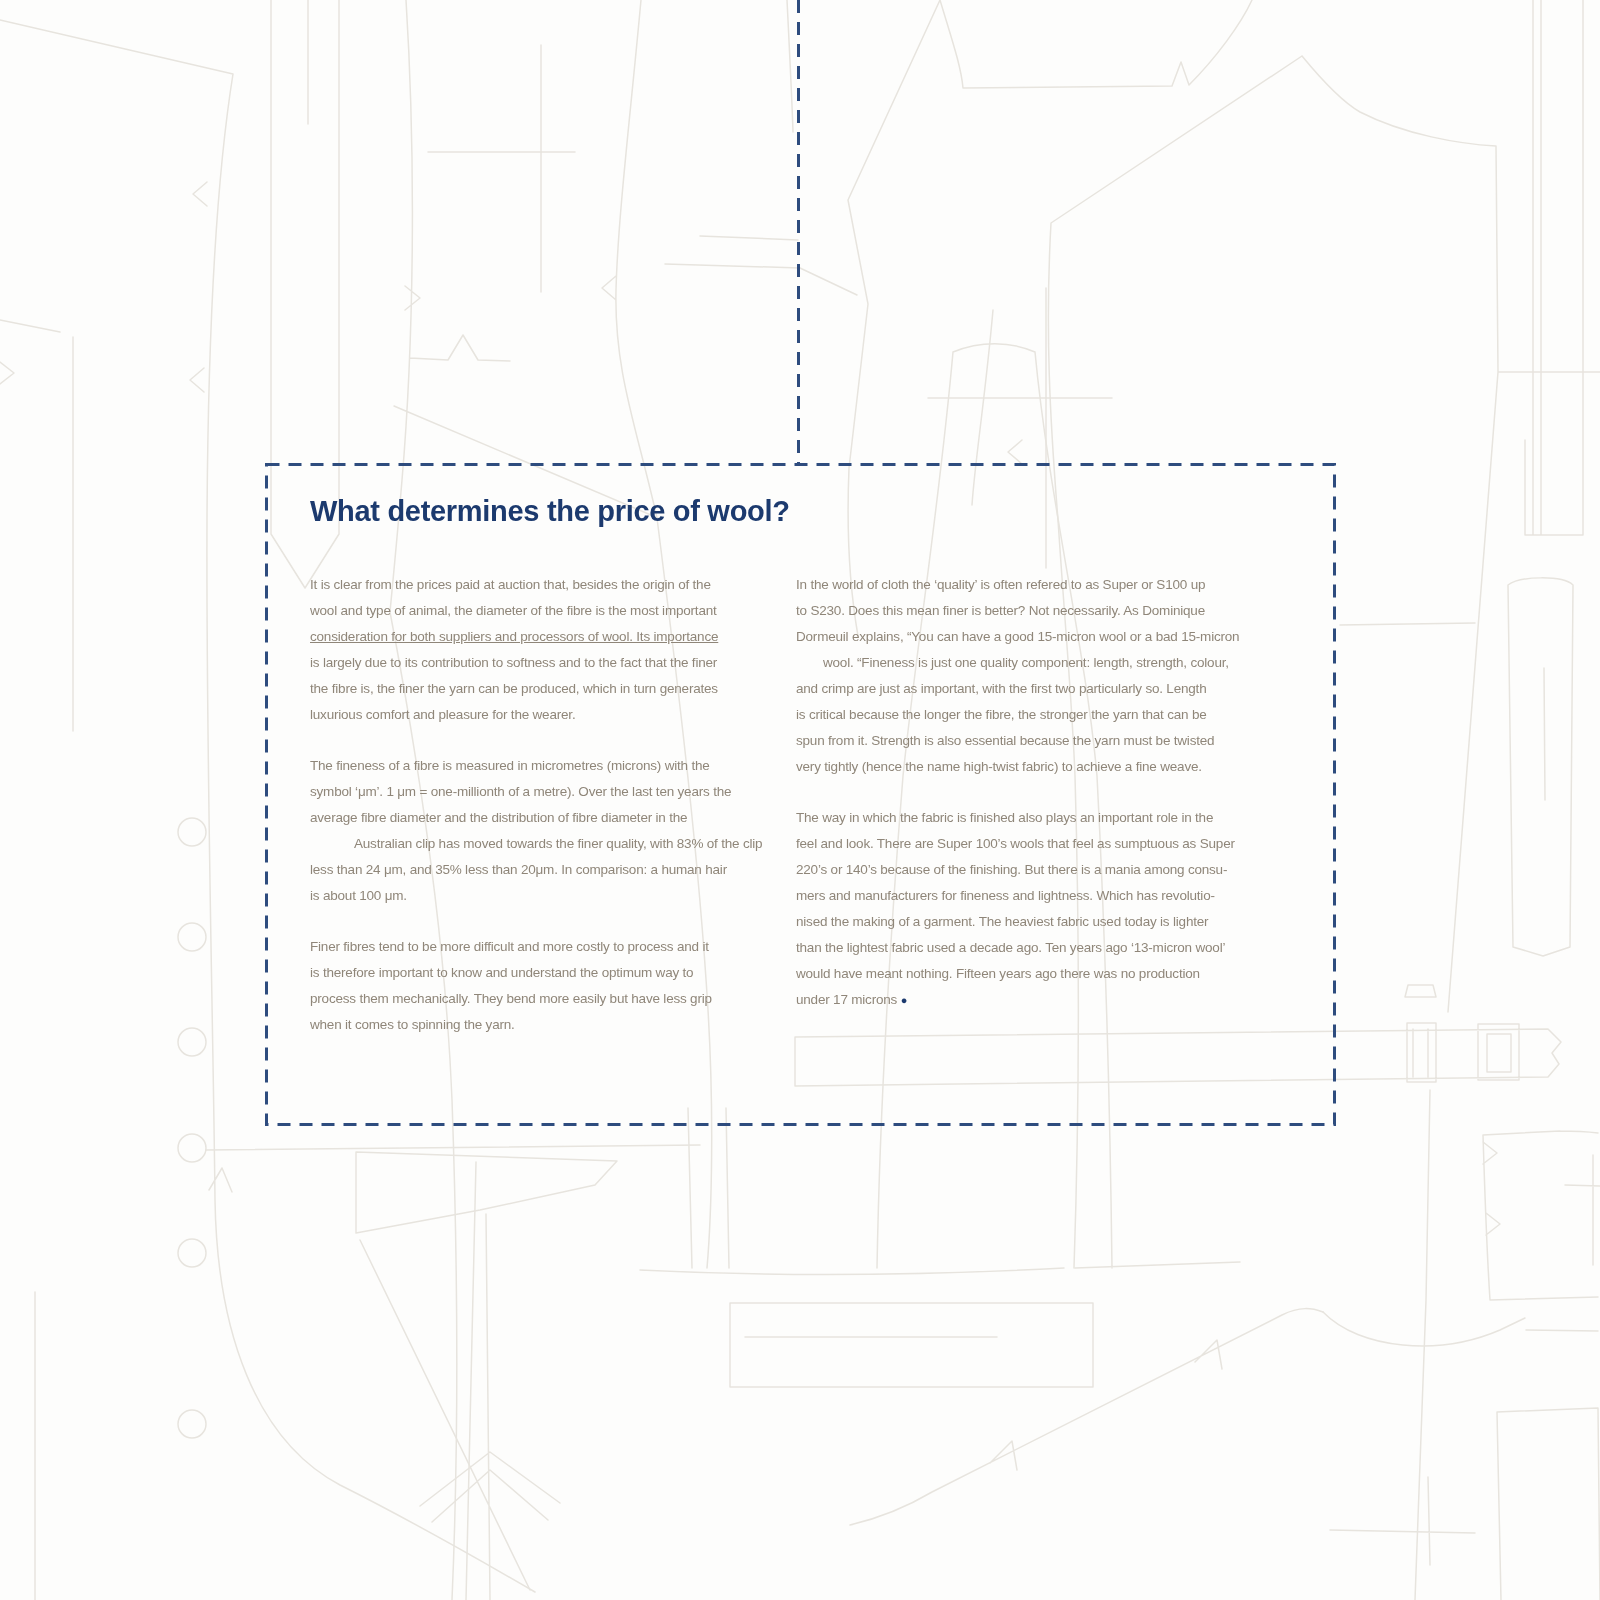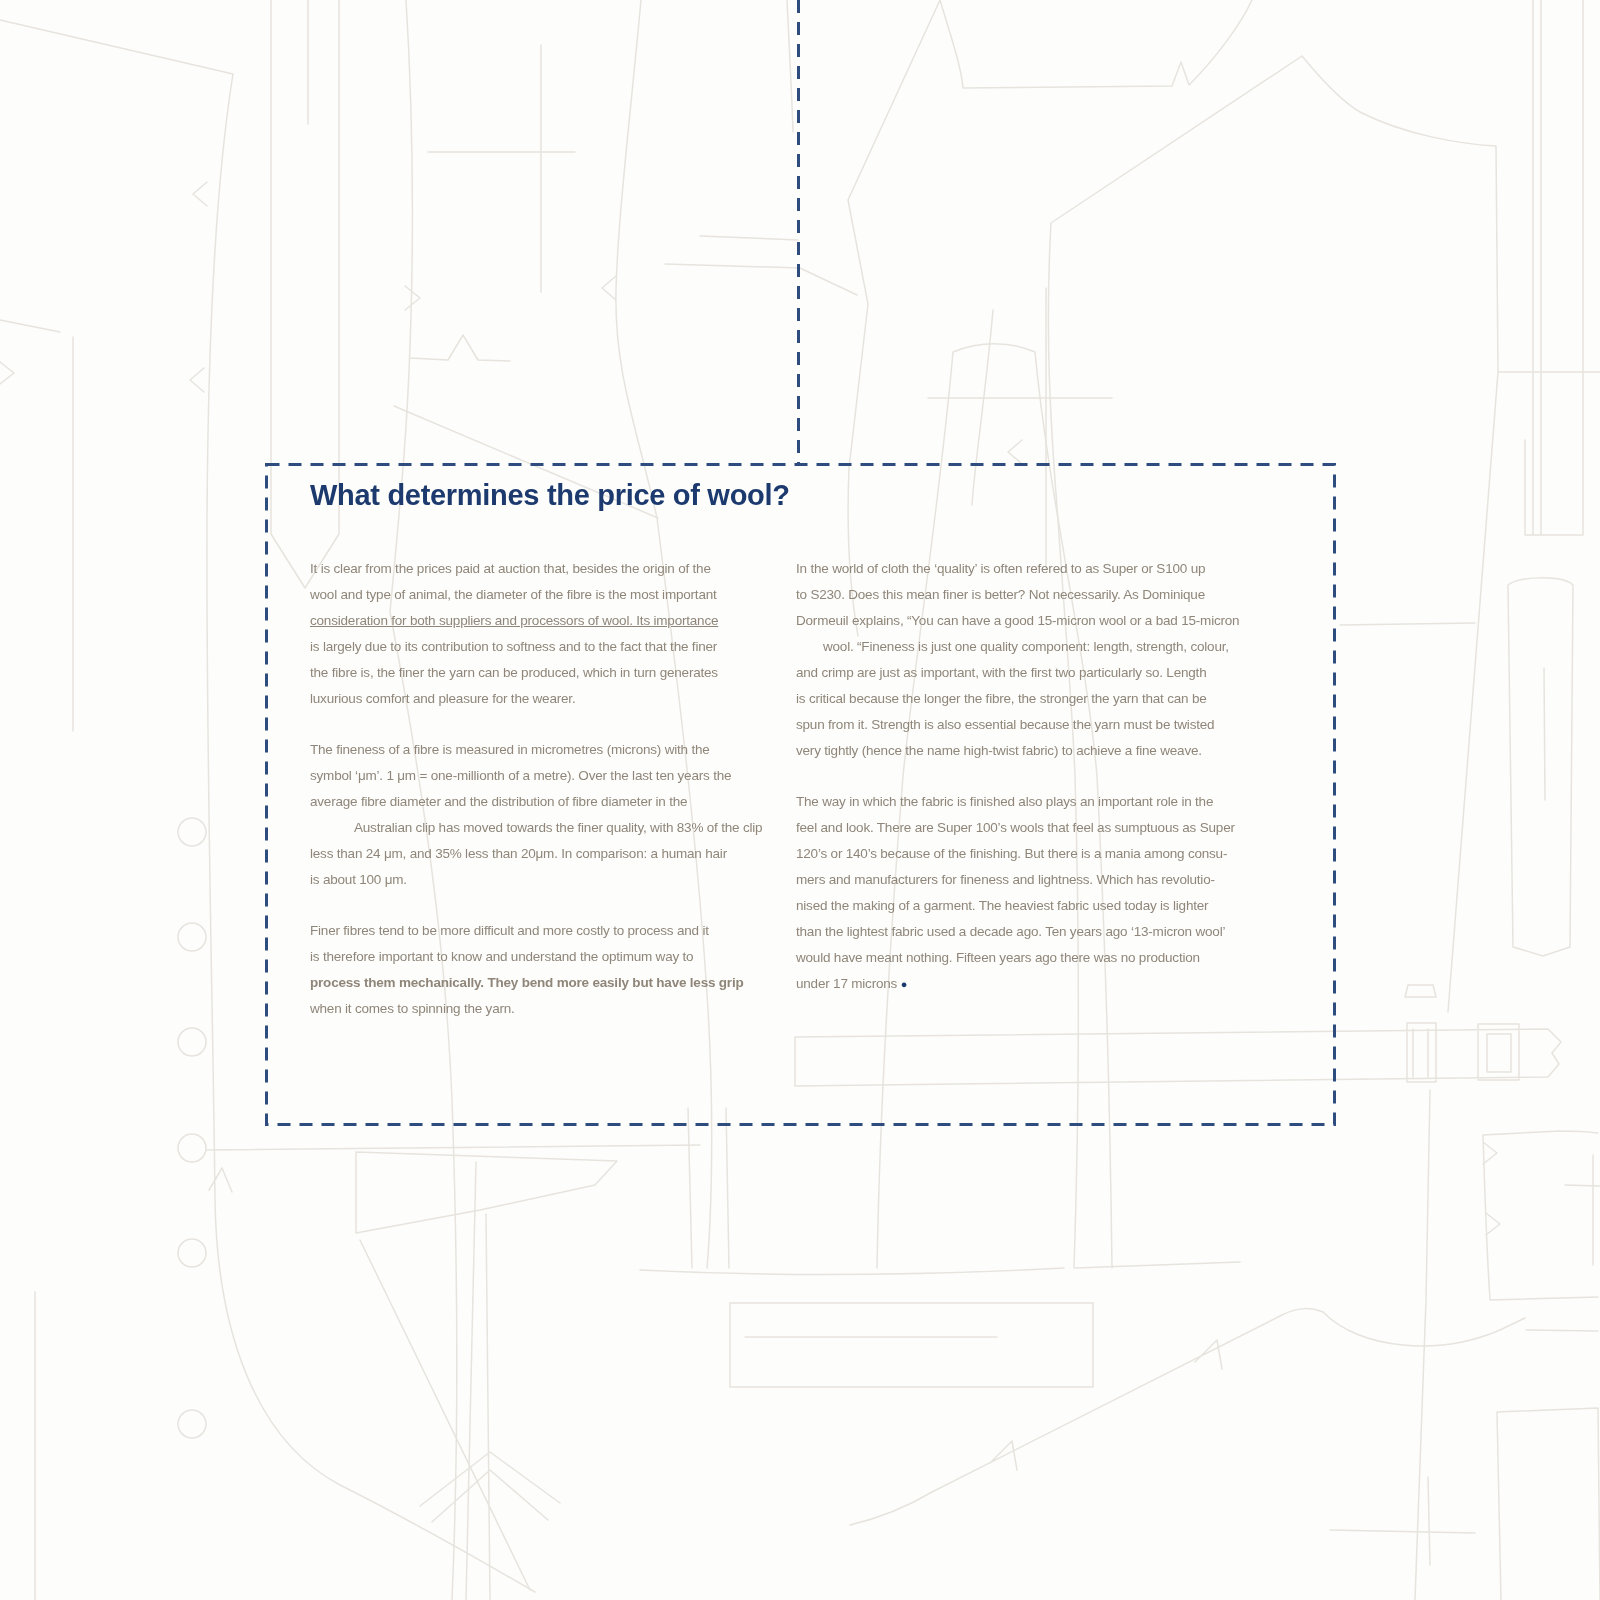--- a/index.html
+++ b/index.html
@@ -4,21 +4,21 @@
 <style>
   html,body{margin:0;padding:0;}
   body{
     width:1600px;height:1600px;position:relative;overflow:hidden;
     background:#fdfdfc;
     font-family:"Liberation Sans","DejaVu Sans",sans-serif;
   }
   svg.bg,svg.guides{position:absolute;left:0;top:0;}
   .bg path,.bg circle{fill:none;stroke:#e7e4de;stroke-width:1.5;stroke-linejoin:round;stroke-linecap:round;}
   .guides line,.guides rect{fill:none;stroke:#2e4c7e;stroke-width:3;stroke-dasharray:13 9;}
-  .article-box{position:absolute;left:265px;top:436px;width:1070px;height:662px;}
+  .article-box{position:absolute;left:265px;top:452px;width:1070px;height:662px;}
   .headline{
     position:absolute;left:45px;top:42px;margin:0;
     font-size:29px;line-height:34px;font-weight:bold;letter-spacing:-0.3px;
     color:#1c3a6e;white-space:nowrap;
   }
   .cols{position:absolute;left:45px;top:120px;display:flex;gap:38px;}
   .col{width:448px;color:#8f8679;font-size:13.5px;letter-spacing:-0.2px;}
   .para{margin:0 0 25px 0;}
   .para:last-child{margin-bottom:0;}
   .pline{height:26px;line-height:26px;white-space:nowrap;}
@@ -108,39 +108,39 @@
           <div class="pline" style="word-spacing: 0px;">The fineness of a fibre is measured in micrometres (microns) with the</div>
           <div class="pline" style="word-spacing: 0px;">symbol ‘μm’. 1 μm = one-millionth of a metre). Over the last ten years the</div>
           <div class="pline" style="word-spacing: 0px;">average fibre diameter and the distribution of fibre diameter in the</div>
           <div class="pline" style="word-spacing: 0px; margin-left: 44px;">Australian clip has moved towards the finer quality, with 83% of the clip</div>
           <div class="pline" style="word-spacing: 0px;">less than 24 μm, and 35% less than 20μm. In comparison: a human hair</div>
           <div class="pline end">is about 100 μm.</div>
         </div>
         <div class="para">
           <div class="pline" style="word-spacing: 0px;">Finer fibres tend to be more difficult and more costly to process and it</div>
           <div class="pline" style="word-spacing: 0px;">is therefore important to know and understand the optimum way to</div>
-          <div class="pline" style="word-spacing: 0px; font-weight: bold;">process them mechanically. They bend more easily but have less grip</div>
+          <div class="pline" style="word-spacing: 0px;">process them mechanically. They bend more easily but have less grip</div>
           <div class="pline end">when it comes to spinning the yarn.</div>
         </div>
       </div>
     <div class="col">
         <div class="para">
           <div class="pline" style="word-spacing: 0px;">In the world of cloth the ‘quality’ is often refered to as Super or S100 up</div>
           <div class="pline" style="word-spacing: 0px;">to S230. Does this mean finer is better? Not necessarily. As Dominique</div>
           <div class="pline" style="word-spacing: 0px;">Dormeuil explains, “You can have a good 15-micron wool or a bad 15-micron</div>
           <div class="pline" style="word-spacing: 0px; margin-left: 27px;">wool. “Fineness is just one quality component: length, strength, colour,</div>
           <div class="pline" style="word-spacing: 0px;">and crimp are just as important, with the first two particularly so. Length</div>
           <div class="pline" style="word-spacing: 0px;">is critical because the longer the fibre, the stronger the yarn that can be</div>
           <div class="pline" style="word-spacing: 0px;">spun from it. Strength is also essential because the yarn must be twisted</div>
           <div class="pline end">very tightly (hence the name high-twist fabric) to achieve a fine weave.</div>
         </div>
         <div class="para">
           <div class="pline" style="word-spacing: 0px;">The way in which the fabric is finished also plays an important role in the</div>
           <div class="pline" style="word-spacing: 0px;">feel and look. There are Super 100’s wools that feel as sumptuous as Super</div>
-          <div class="pline" style="word-spacing: 0px;">120’s or 140’s because of the finishing. But there is a mania among consu-</div>
+          <div class="pline" style="word-spacing: 0px;">220’s or 140’s because of the finishing. But there is a mania among consu-</div>
           <div class="pline" style="word-spacing: 0px;">mers and manufacturers for fineness and lightness. Which has revolutio-</div>
           <div class="pline" style="word-spacing: 0px;">nised the making of a garment. The heaviest fabric used today is lighter</div>
           <div class="pline" style="word-spacing: 0px;">than the lightest fabric used a decade ago. Ten years ago ‘13-micron wool’</div>
           <div class="pline" style="word-spacing: 0px;">would have meant nothing. Fifteen years ago there was no production</div>
           <div class="pline end">under 17 microns <span class="end-dot">●</span></div>
         </div>
       </div>
   </div>
 </section>
 

